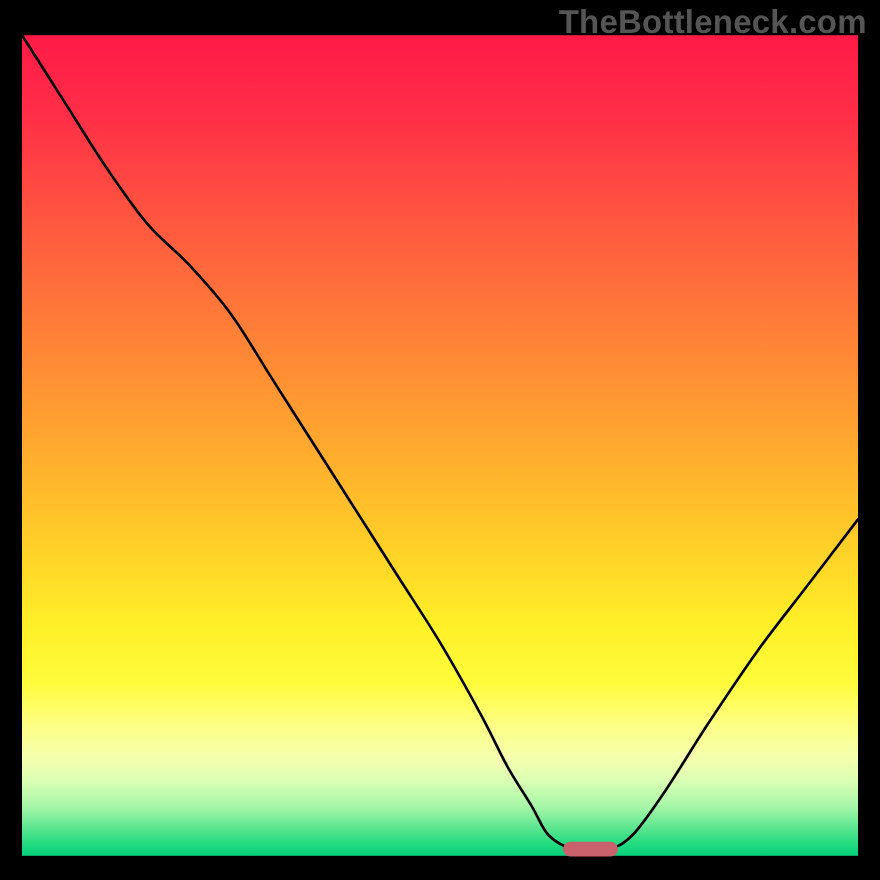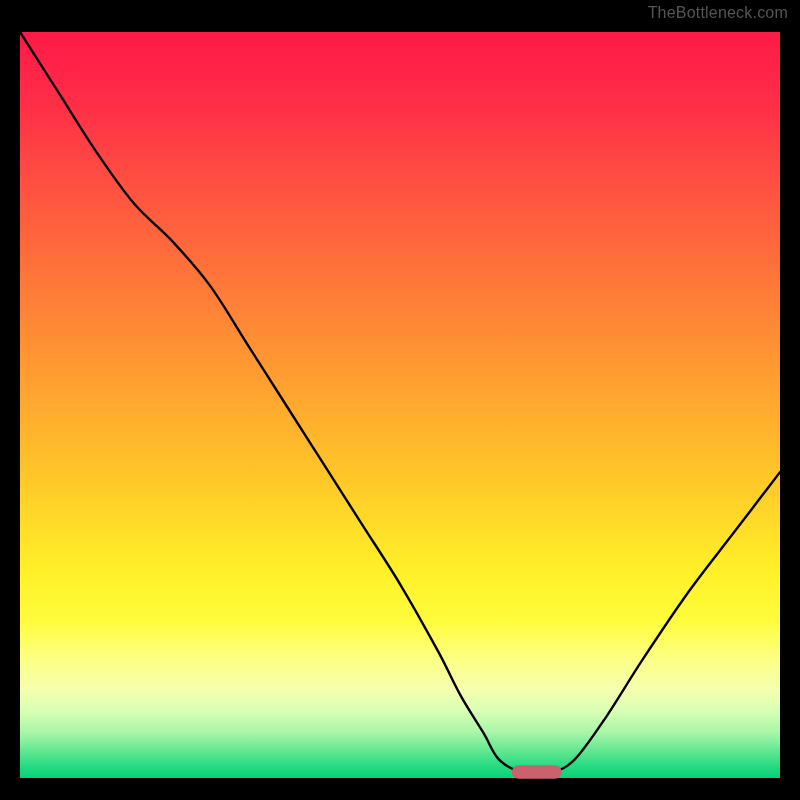--- a/index.html
+++ b/index.html
@@ -13,22 +13,22 @@
   }
   .frame {
     position: relative;
     width: 800px;
     height: 800px;
   }
   .watermark {
     position: absolute;
     top: 4px;
     right: 12px;
-    font-size: 16px;
-    font-weight: 400;
+    font-size: 30px;
+    font-weight: 700;
     color: #555;
     letter-spacing: 0.2px;
   }
   svg.plot {
     position: absolute;
     left: 0;
     top: 0;
   }
 </style>
 </head>

